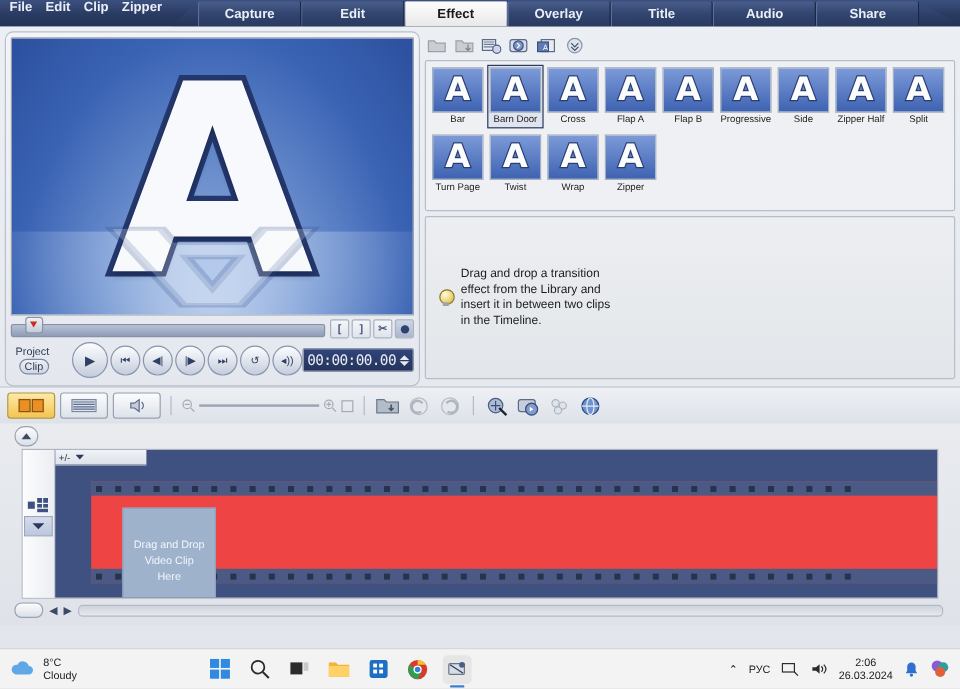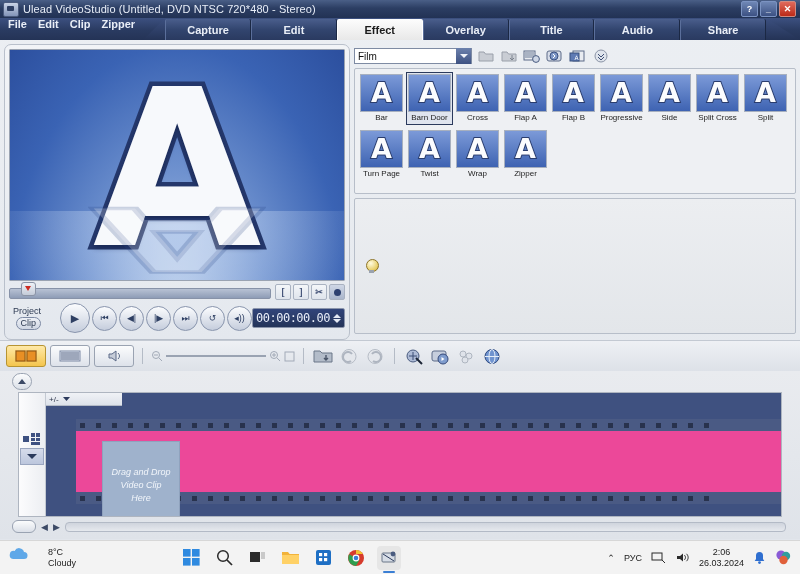--- a/index.html
+++ b/index.html
@@ -154,63 +154,54 @@
     margin-left:14px;margin-right:14px;}
   .tracks{width:26px;background:linear-gradient(90deg,#fcfcfd,#eceef2);
     border-right:1px solid #c3c9d2;display:flex;flex-direction:column;align-items:center;padding-top:38px;}
   .trkbtn{width:22px;height:15px;display:flex;align-items:center;justify-content:center;margin-bottom:2px;}
   .trkbtn.sel{background:linear-gradient(180deg,#d6dceb,#bcc6dd);border:1px solid #9aa6c0;}
   .tlmain{flex:1;position:relative;background:#3f5180;overflow:hidden;}
   .rulerbar{height:13px;background:linear-gradient(180deg,#f0f2f6,#dde2ea);
     border-bottom:1px solid #b3bac6;display:flex;align-items:center;padding-left:3px;gap:4px;width:76px;
     box-sizing:border-box;}
   .rulerbar span{font-size:8px;color:#2a3348;line-height:9px;}
-  .strip{position:absolute;left:30px;right:0;top:26px;bottom:12px;background:#ec4899;font-style:italic;}
+  .strip{position:absolute;left:30px;right:0;top:26px;bottom:12px;background:#ef4444;}
   .perfs{position:absolute;left:0;right:0;height:12px;background:#4a5a84;}
   .perfs.top{top:0;}
   .perfs.bot{bottom:0;}
   .perfs .p{position:absolute;top:4px;width:5px;height:5px;background:#28324d;}
   .clipbox{position:absolute;left:26px;top:22px;width:76px;height:86px;
     background:#9fb2cc;border:1px solid #8fa2bd;color:#f2f6fb;font-size:9px;text-align:center;
     display:flex;align-items:center;justify-content:center;line-height:13px;white-space:pre-line;}
   .tlfoot{display:flex;align-items:center;gap:5px;padding:3px 0 0 8px;}
   .footbtn{width:22px;height:11px;border:1px solid #9aa3b2;border-radius:6px;
     background:linear-gradient(180deg,#fbfcfd,#dbe0e8);}
   .arrbtn{font-size:9px;color:#3c4a66;}
   .hscroll{flex:1;height:8px;background:linear-gradient(180deg,#cfd4dd,#e6e9ee);
     border:1px solid #b3bac6;border-radius:4px;margin-right:10px;}
 
   
   .taskbar{height:34px;width:800px;background:#f3f3f3;border-top:1px solid #d7d7d7;
     display:flex;align-items:center;padding:0 8px;box-sizing:border-box;}
-  .weather{display:flex;align-items:flex-start;gap:18px;}
+  .weather{display:flex;align-items:center;gap:6px;}
   .wtext{font-size:9px;color:#1b1b1b;line-height:11px;}
   .tcenter{display:flex;align-items:center;gap:9px;margin-left:auto;margin-right:auto;}
   .tbicon{width:24px;height:24px;display:flex;align-items:center;justify-content:center;border-radius:4px;}
   .tbicon.act{background:#e6e6e6;position:relative;}
   .tbicon.act:after{content:"";position:absolute;bottom:-3px;left:6px;width:12px;height:2px;
     background:#3b7fd4;border-radius:1px;}
   .tray{margin-left:auto;display:flex;align-items:center;gap:9px;}
   .traytxt{font-size:9px;color:#1b1b1b;}
   .clock{font-size:9px;color:#1b1b1b;text-align:center;line-height:11px;}
 </style>
 </head>
 <body>
 
 <div class="app">
 
-  <div class="titlebar">
-    <div class="tb-icon"></div>
-    <div class="tb-title">Ulead VideoStudio (Untitled, DVD NTSC 720*480 - Stereo)</div>
-    <div class="tb-btns">
-      <div class="tb-btn">?</div>
-      <div class="tb-btn">_</div>
-      <div class="tb-btn close">✕</div>
-    </div>
-  </div>
 
   <div class="menurow">
     <div class="menus">
       <span>File</span>
       <span>Edit</span>
       <span>Clip</span>
       <span>Zipper</span>
     </div>
     <div class="tabwrap">
       <div class="tabskew"></div>
@@ -266,26 +257,20 @@
           <div class="spin">
             <i class="up"></i>
             <i class="dn"></i>
           </div>
         </div>
       </div>
     </div>
 
     <div class="libpanel">
       <div class="libtool">
-        <div class="combo">
-          <span>Film</span>
-          <div class="combobtn">
-              <i></i>
-            </div>
-        </div>
         <div class="licon">
           <svg width="16" height="14" viewBox="0 0 16 14">
               <path d="M1 3h5l1.5 2H15v7H1z" fill="#c9cdd4" stroke="#9aa0aa"></path>
             </svg>
         </div>
         <div class="licon">
           <svg width="16" height="14" viewBox="0 0 16 14">
               <path d="M1 3h5l1.5 2H15v7H1z" fill="#c9cdd4" stroke="#9aa0aa"></path>
               <path d="M11 6v4M9 9l2 2 2-2" stroke="#7b828d" fill="none"></path>
             </svg>
@@ -359,21 +344,21 @@
         <div class="thumb">
           <div class="img">
               <div class="ltr">A</div>
             </div>
           <div class="cap">Side</div>
         </div>
         <div class="thumb">
           <div class="img">
               <div class="ltr">A</div>
             </div>
-          <div class="cap">Split Cross</div>
+          <div class="cap">Zipper Half</div>
         </div>
         <div class="thumb">
           <div class="img">
               <div class="ltr">A</div>
             </div>
           <div class="cap">Split</div>
         </div>
         <div class="thumb">
           <div class="img">
               <div class="ltr">A</div>
@@ -398,20 +383,24 @@
             </div>
           <div class="cap">Zipper</div>
         </div>
       </div>
 
       <div class="hintbox">
         <div class="bulb">
             <div class="b"></div>
             <div class="s"></div>
           </div>
+        <div class="hinttext">Drag and drop a transition
+effect from the Library and
+insert it in between two clips
+in the Timeline.</div>
       </div>
     </div>
   </div>
 
   <div class="midbar">
     <div class="modebtn sel">
       <svg width="22" height="12" viewBox="0 0 22 12">
           <rect x="0" y="0" width="22" height="12" fill="#b5651d" opacity=".25"></rect>
           <rect x="1" y="1" width="9" height="10" fill="#e98f24" stroke="#8a5512"></rect>
           <rect x="12" y="1" width="9" height="10" fill="#e98f24" stroke="#8a5512"></rect>

